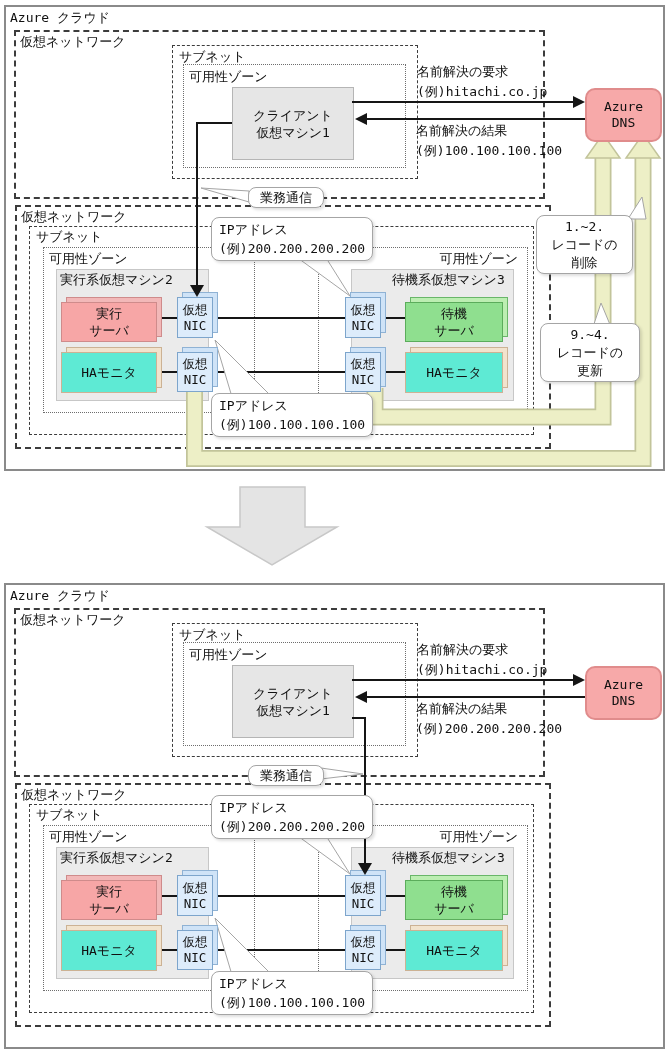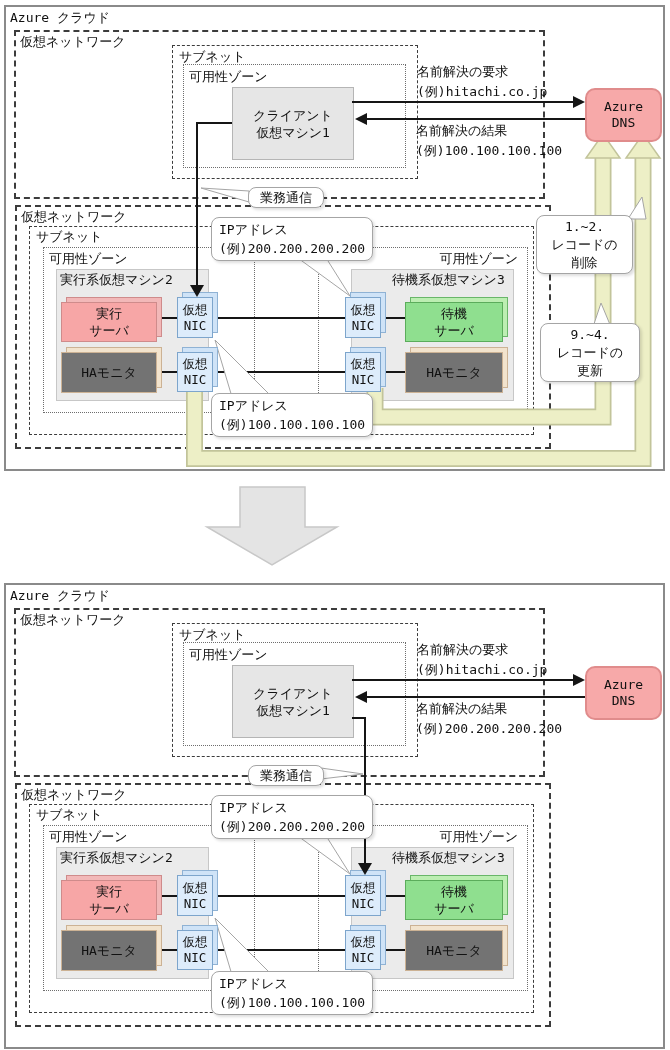--- a/index.html
+++ b/index.html
@@ -28,21 +28,21 @@
          border-bottom:6px solid transparent;border-right:12px solid #151515;z-index:3}
   .tri-d{position:absolute;width:0;height:0;border-left:7px solid transparent;
          border-right:7px solid transparent;border-top:12px solid #151515;z-index:3}
   .b3{position:absolute;z-index:3}
   .b3 .bk{position:absolute;left:5px;top:-5px;width:100%;height:100%;border:1px solid;box-sizing:border-box}
   .b3 .fc{position:absolute;left:0;top:0;width:100%;height:100%;border:1px solid;box-sizing:border-box;
           display:flex;flex-direction:column;align-items:center;justify-content:center;
           text-align:center;font-size:13px;line-height:17px}
   .pk .bk{background:#f2b8b8;border-color:#cf8b8b}.pk .fc{background:#f7a6a6;border-color:#cf8b8b}
   .gn .bk{background:#bceeb2;border-color:#69b669}.gn .fc{background:#8fdf8f;border-color:#5bac5b}
-  .bge .bk{background:#f2e3cd;border-color:#ccb294}.bge .fc{background:#737373;border-color:#ccb294}
+  .bge .bk{background:#f2e3cd;border-color:#ccb294}.bge .fc{background:#5eead4;border-color:#ccb294}
   .nc .bk{background:#cfe3f7;border-color:#8fb2d4}.nc .fc{background:#ddecfb;border-color:#7da5cc;
           font-size:12.5px;line-height:16px}
   .callout{position:absolute;background:#fff;border:1px solid #a5a5a5;border-radius:8px;z-index:4;
            box-shadow:2px 2px 3px rgba(0,0,0,.13);font-size:13px}
   .c-center{display:flex;flex-direction:column;align-items:center;justify-content:center;
             text-align:left;line-height:18px}
   .ipco{padding:2px 7px;line-height:19px;white-space:nowrap}
   .twolab{position:absolute;font-size:13px;line-height:20px;white-space:nowrap;z-index:2}
   svg.ovl{position:absolute;left:0;top:0;z-index:2}
 </style>

